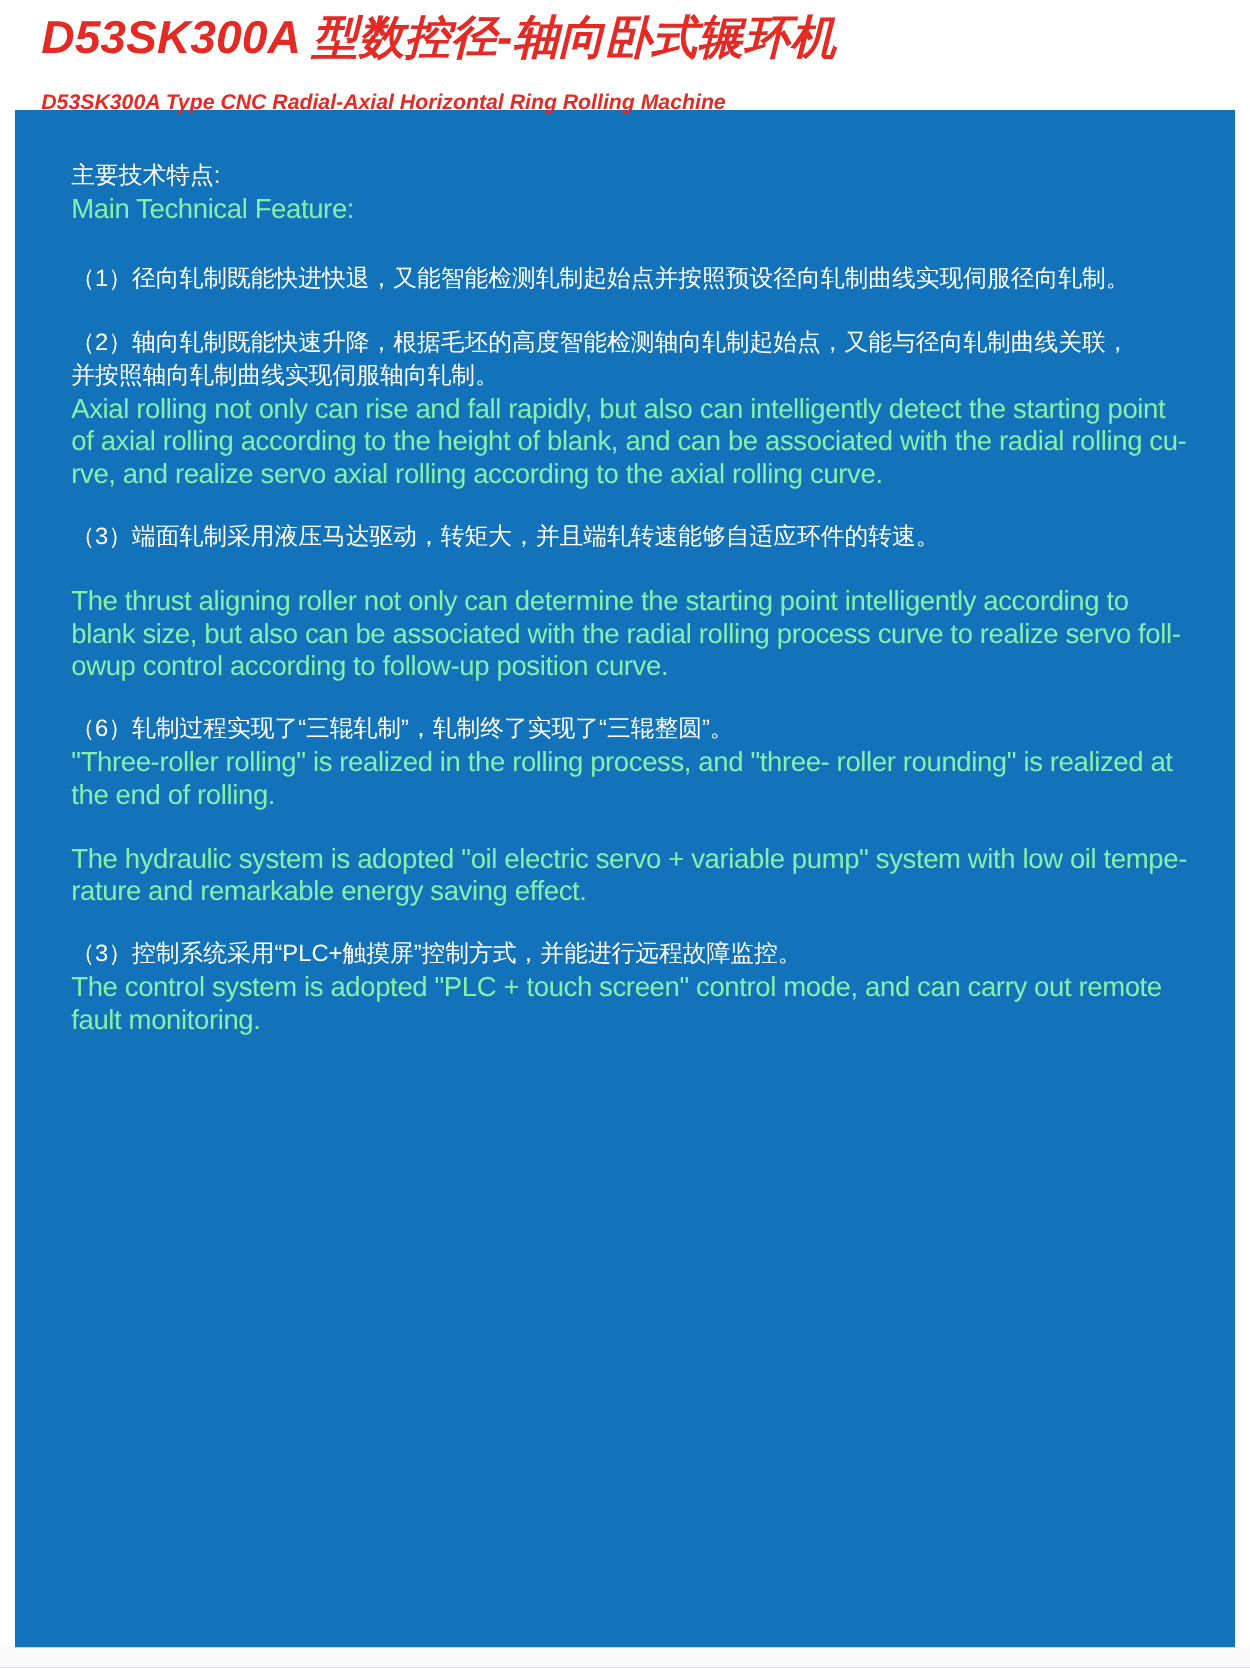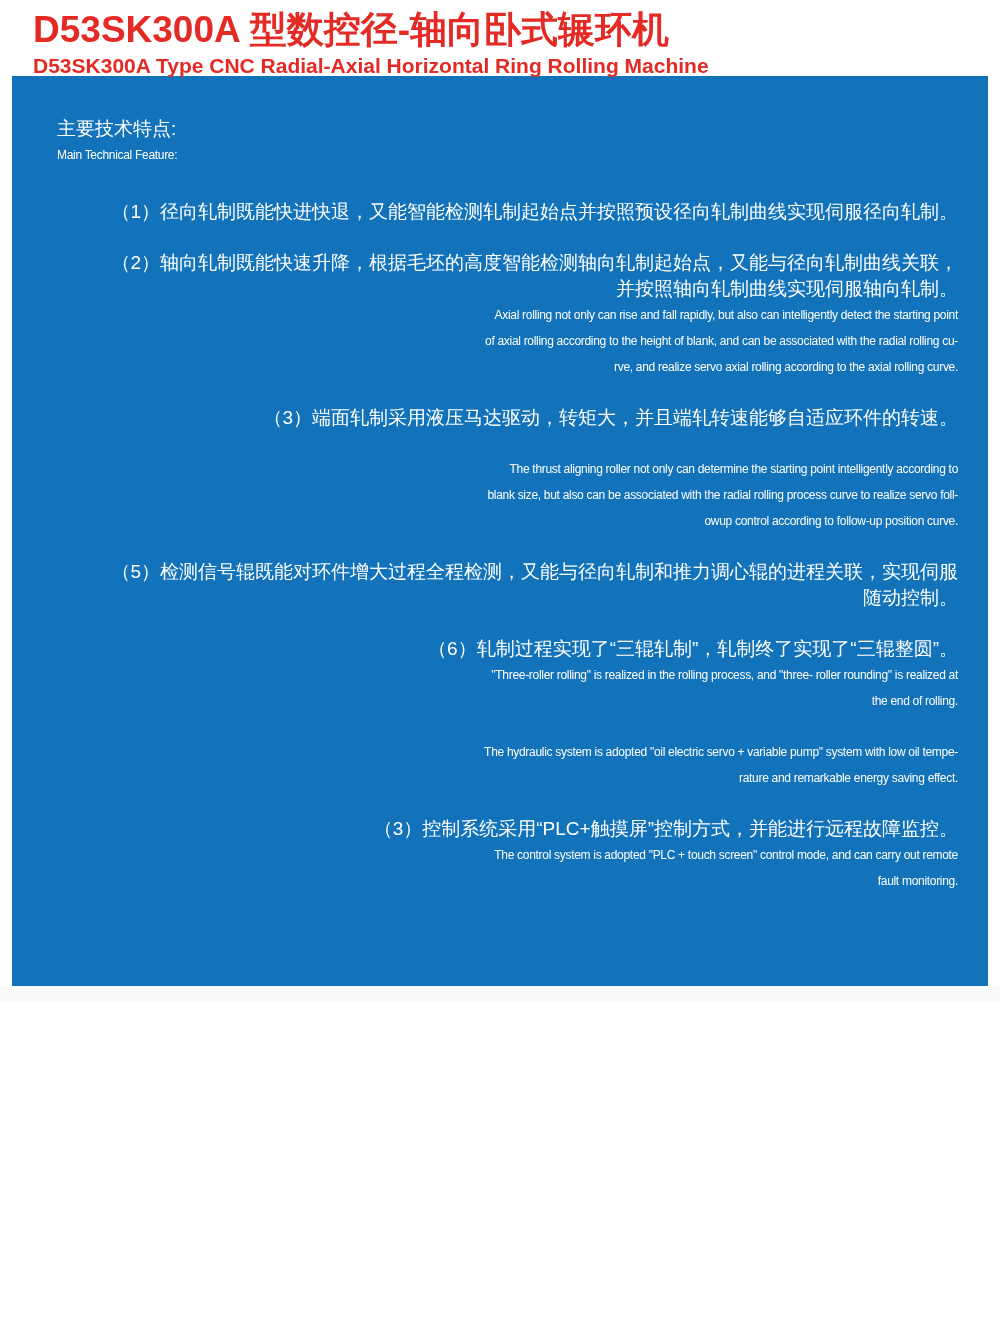--- a/index.html
+++ b/index.html
@@ -5,65 +5,65 @@
   * { margin: 0; padding: 0; box-sizing: border-box; }
   html, body {
     width: 1000px;
     height: 1334px;
     background: #ffffff;
     font-family: "Liberation Sans", "DejaVu Sans", sans-serif;
     overflow: hidden;
   }
   .header {
     padding: 8px 8px 0 33px;
-    height: 76px;
+    height: 88px;
+    font-style: italic;
   }
   .title-cn {
     color: #e32a25;
     font-size: 37px;
     font-weight: bold;
     line-height: 44px;
     letter-spacing: 0px;
     white-space: nowrap;
   }
   .title-en {
     color: #e32a25;
-    font-size: 21px;
+    font-size: 17px;
     font-weight: bold;
     line-height: 25px;
-    margin-top: 1px;
+    margin-top: 17px;
     white-space: nowrap;
   }
   .panel {
     margin: 0 12px;
     width: 976px;
-    height: 910px;
+    height: 1230px;
     background: #1272ba;
     padding: 40px 30px 0 45px;
     overflow: hidden;
   }
   .intro {
     margin-bottom: 31px;
   }
   .cn {
     color: #ffffff;
     font-size: 19px;
     line-height: 26px;
     white-space: pre-line;
   }
   .en {
-    color: #ffffff;
-    font-size: 12px;
+    color: #86efac;
+    font-size: 22px;
     line-height: 26px;
     letter-spacing: -0.3px;
     white-space: pre-line;
   }
   .feature {
     margin-bottom: 25px;
-    text-align: right;
   }
   .bottom-strip {
     height: 16px;
     background: #fafafa;
   }
 </style>
 </head>
 <body>
 
 <div class="header">
@@ -89,22 +89,20 @@
   </div>
   <div class="feature">
     <div class="cn">（3）端面轧制采用液压马达驱动，转矩大，并且端轧转速能够自适应环件的转速。</div>
   </div>
   <div class="feature">
     <div class="en">The thrust aligning roller  not only can determine the starting point intelligently according to
 blank size, but also can be associated with the radial rolling process curve to realize servo foll-
 owup control according to follow-up position curve.</div>
   </div>
   <div class="feature">
-    <div class="cn">（5）检测信号辊既能对环件增大过程全程检测，又能与径向轧制和推力调心辊的进程关联，实现伺服
-随动控制。</div>
   </div>
   <div class="feature">
     <div class="cn">（6）轧制过程实现了“三辊轧制”，轧制终了实现了“三辊整圆”。</div>
     <div class="en">"Three-roller rolling" is realized in the rolling process, and "three- roller rounding" is realized at
 the end of rolling.</div>
   </div>
   <div class="feature">
     <div class="en">The hydraulic system is adopted "oil electric servo + variable pump" system with low oil tempe-
 rature and remarkable energy saving effect.</div>
   </div>

